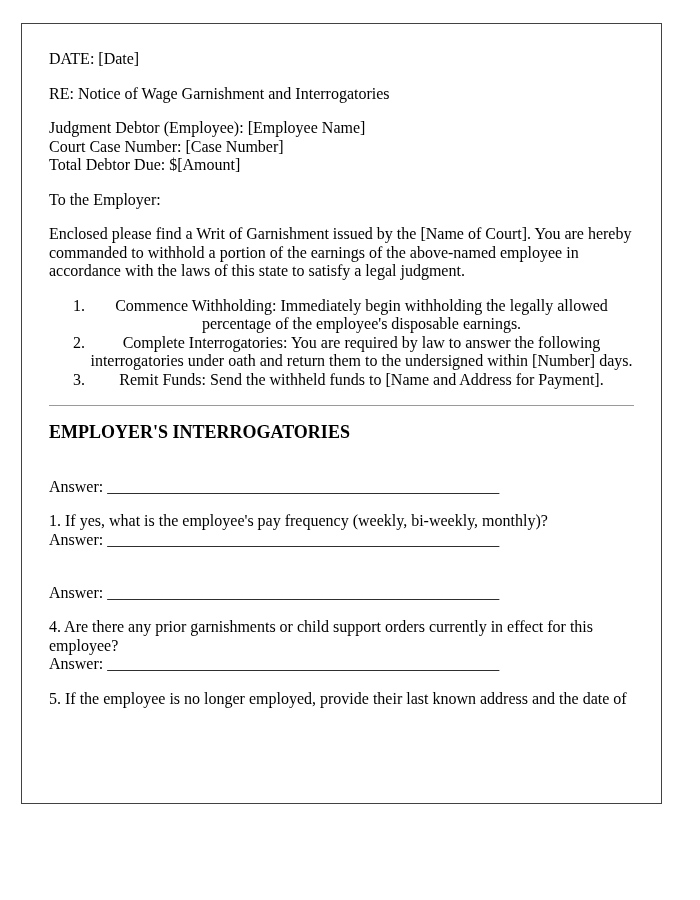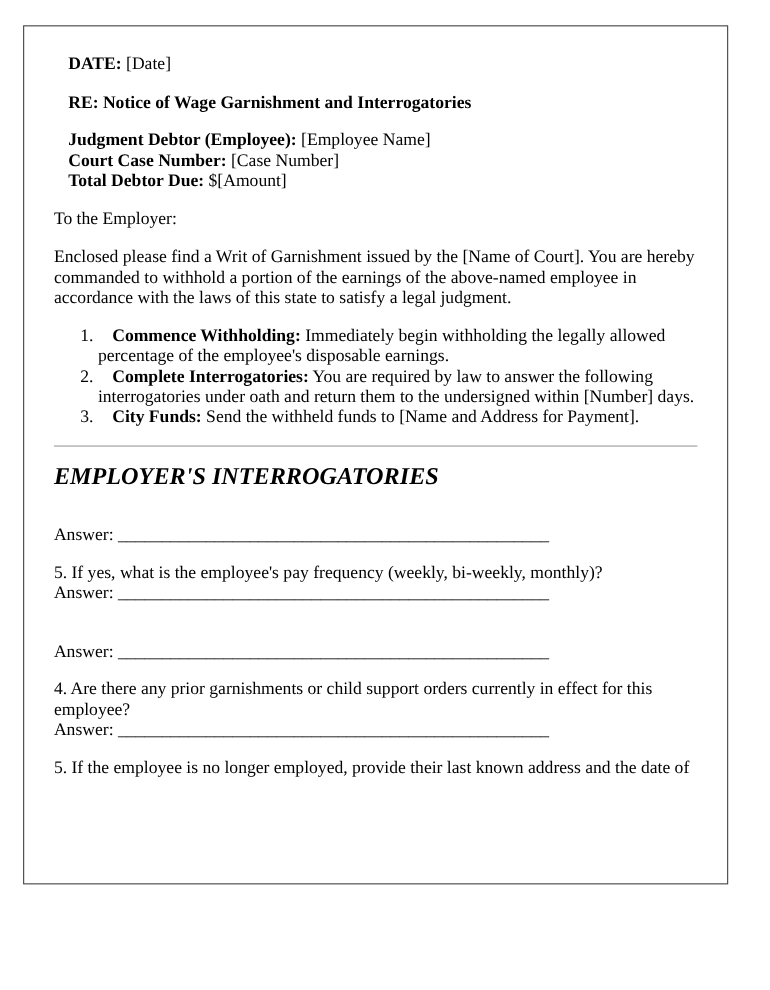--- a/index.html
+++ b/index.html
@@ -31,35 +31,35 @@
   }
   .page p {
     margin: 16px 0;
   }
   .page ol {
     margin: 16px 0;
     padding-left: 40px;
   }
   .page li {
     margin: 0;
+    text-align: center;
   }
   hr.divider {
     border: none;
     border-top: 1px solid #9a9a9a;
     margin: 8px 0;
     height: 0;
   }
   h3.section-heading {
-    font-size: 22px;
+    font-size: 18px;
     line-height: 21px;
     font-weight: bold;
     margin: 16px 0 14px 0;
-    font-style: italic;
   }
-  strong { font-weight: bold; margin-left: 13px; }
+  strong { font-weight: normal; }
   .blank {
     margin-left: 4px;
     white-space: nowrap;
     letter-spacing: 0;
     margin-top: 40px;
   }
 </style>
 </head>
 <body>
 
@@ -75,31 +75,31 @@
   <strong>Total Debtor Due:</strong> <span>$[Amount]</span></p>
 
   <p>To the Employer:</p>
 
   <p>Enclosed please find a Writ of Garnishment issued by the [Name of Court]. You are hereby commanded to withhold a portion of the earnings of the above-named employee in accordance with the laws of this state to satisfy a legal judgment.</p>
 
 
   <ol>
     <li><strong>Commence Withholding:</strong> <span>Immediately begin withholding the legally allowed percentage of the employee's disposable earnings.</span></li>
     <li><strong>Complete Interrogatories:</strong> <span>You are required by law to answer the following interrogatories under oath and return them to the undersigned within [Number] days.</span></li>
-    <li><strong>City Funds:</strong> <span>Send the withheld funds to [Name and Address for Payment].</span></li>
+    <li><strong>Remit Funds:</strong> <span>Send the withheld funds to [Name and Address for Payment].</span></li>
   </ol>
 
   <hr class="divider">
 
   <h3 class="section-heading">EMPLOYER'S INTERROGATORIES</h3>
 
   <p><br>
   <span>Answer:</span><span class="blank">_________________________________________________</span></p>
 
-  <p><span>5. If yes, what is the employee's pay frequency (weekly, bi-weekly, monthly)?</span><br>
+  <p><span>1. If yes, what is the employee's pay frequency (weekly, bi-weekly, monthly)?</span><br>
   <span>Answer:</span><span class="blank">_________________________________________________</span></p>
 
   <p><br>
   <span>Answer:</span><span class="blank">_________________________________________________</span></p>
 
   <p><span>4. Are there any prior garnishments or child support orders currently in effect for this employee?</span><br>
   <span>Answer:</span><span class="blank">_________________________________________________</span></p>
 
   <p><span>5. If the employee is no longer employed, provide their last known address and the date of</span></p>
 

